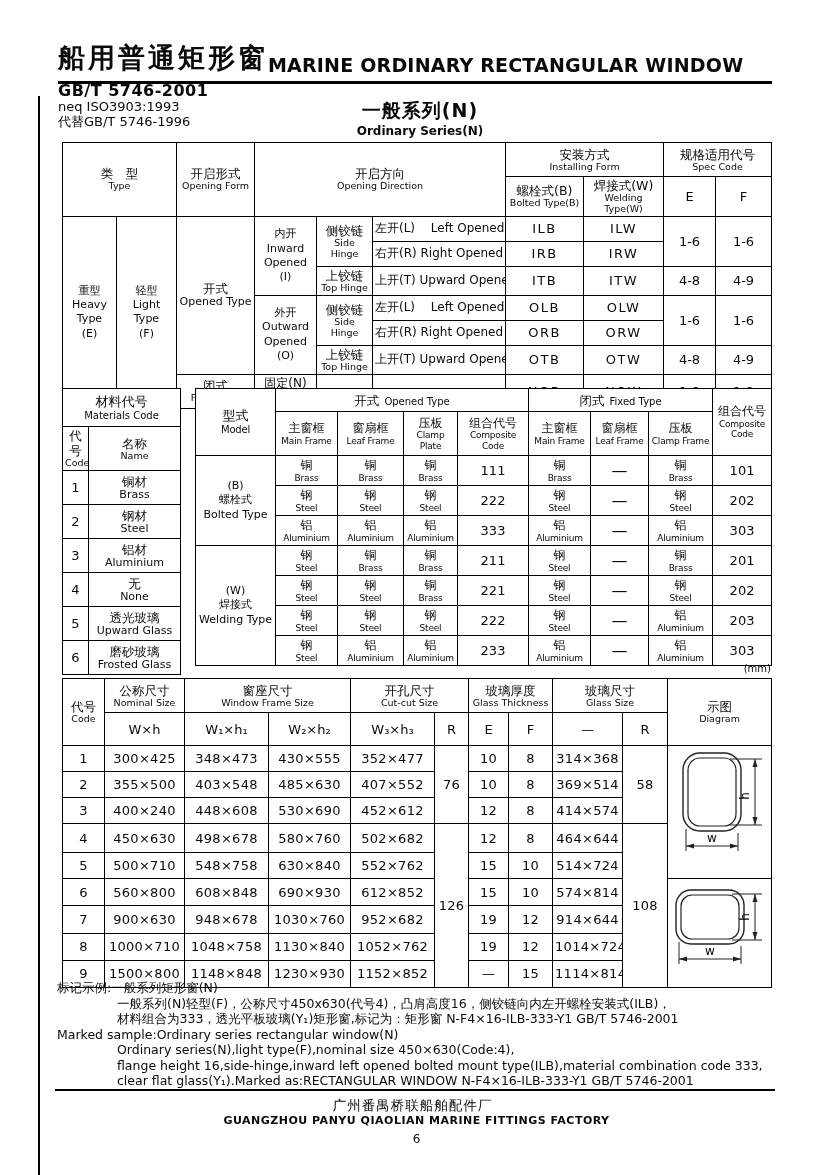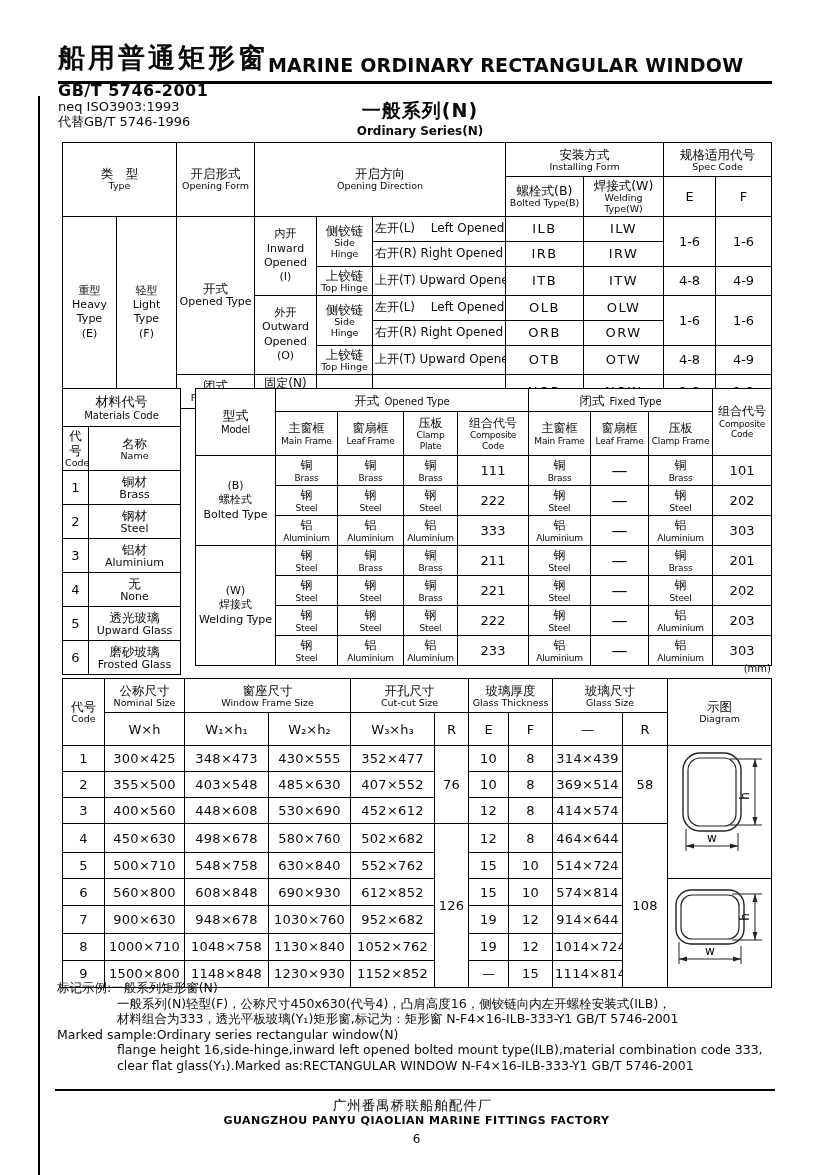--- a/index.html
+++ b/index.html
@@ -577,21 +577,21 @@
     </tr>
     <tr class="d">
       <td class="num">1</td>
       <td class="num">300×425</td>
       <td class="num">348×473</td>
       <td class="num">430×555</td>
       <td class="num">352×477</td>
       <td rowspan="3" class="num">76</td>
       <td class="num">10</td>
       <td class="num">8</td>
-      <td class="num">314×439</td>
+      <td class="num">314×368</td>
       <td rowspan="3" class="num">58</td>
       <td rowspan="5" class="diag-cell">
         <svg width="100" height="126" viewBox="0 0 100 126">
           <rect x="13" y="6" width="58" height="78" rx="17" ry="17" fill="none" stroke="#222" stroke-width="1.4"></rect>
           <rect x="18" y="11" width="48" height="68" rx="12" ry="12" fill="none" stroke="#222" stroke-width="1.2"></rect>
           <line x1="60" y1="12" x2="92" y2="12" stroke="#222" stroke-width="1"></line>
           <line x1="60" y1="78" x2="92" y2="78" stroke="#222" stroke-width="1"></line>
           <line x1="85" y1="12" x2="85" y2="78" stroke="#222" stroke-width="1"></line>
           <polygon points="85,12 82.5,20 87.5,20" fill="#222"></polygon>
           <polygon points="85,78 82.5,70 87.5,70" fill="#222"></polygon>
@@ -610,21 +610,21 @@
       <td class="num">355×500</td>
       <td class="num">403×548</td>
       <td class="num">485×630</td>
       <td class="num">407×552</td>
       <td class="num">10</td>
       <td class="num">8</td>
       <td class="num">369×514</td>
     </tr>
     <tr class="d">
       <td class="num">3</td>
-      <td class="num">400×560</td>
+      <td class="num">400×240</td>
       <td class="num">448×608</td>
       <td class="num">530×690</td>
       <td class="num">452×612</td>
       <td class="num">12</td>
       <td class="num">8</td>
       <td class="num">414×574</td>
     </tr>
     <tr class="d">
       <td class="num">4</td>
       <td class="num">450×630</td>
@@ -706,20 +706,21 @@
       <td class="num">1114×814</td>
     </tr>
   </tbody>
     </table>
 
   <div class="notes">
     <div>标记示例:一般系列矩形窗(N)</div>
     <div class="ind">一般系列(N)轻型(F)，公称尺寸450x630(代号4)，凸肩高度16，侧铰链向内左开螺栓安装式(ILB)，</div>
     <div class="ind">材料组合为333，透光平板玻璃(Y₁)矩形窗,标记为：矩形窗  N-F4×16-ILB-333-Y1  GB/T 5746-2001</div>
     <div>Marked sample:Ordinary series rectangular window(N)</div>
+    <div class="ind">Ordinary series(N),light type(F),nominal size 450×630(Code:4),</div>
     <div class="ind">flange height 16,side-hinge,inward left opened bolted mount type(ILB),material combination code 333,</div>
     <div class="ind">clear flat glass(Y₁).Marked as:RECTANGULAR WINDOW  N-F4×16-ILB-333-Y1  GB/T 5746-2001</div>
   </div>
 
   <div class="foot-rule"></div>
   <div class="foot-cn">广州番禺桥联船舶配件厂</div>
   <div class="foot-en">GUANGZHOU PANYU QIAOLIAN MARINE FITTINGS FACTORY</div>
   <div class="pageno">6</div>
 </div>
 

